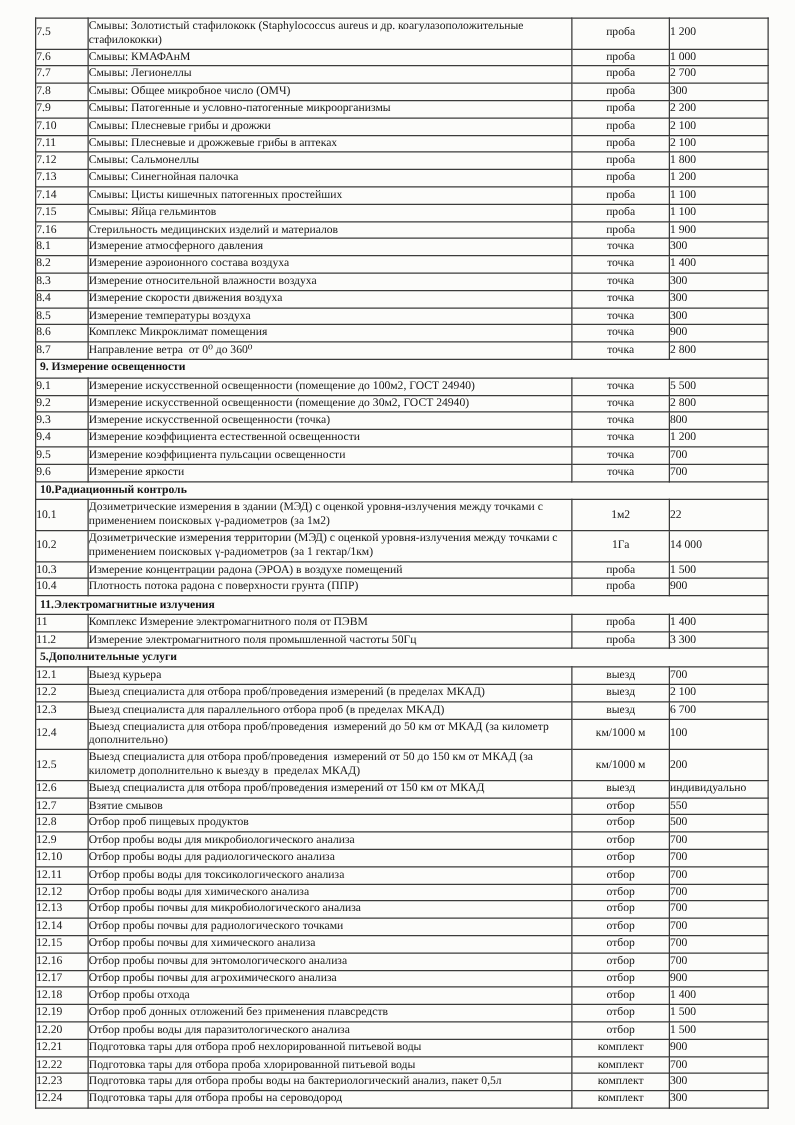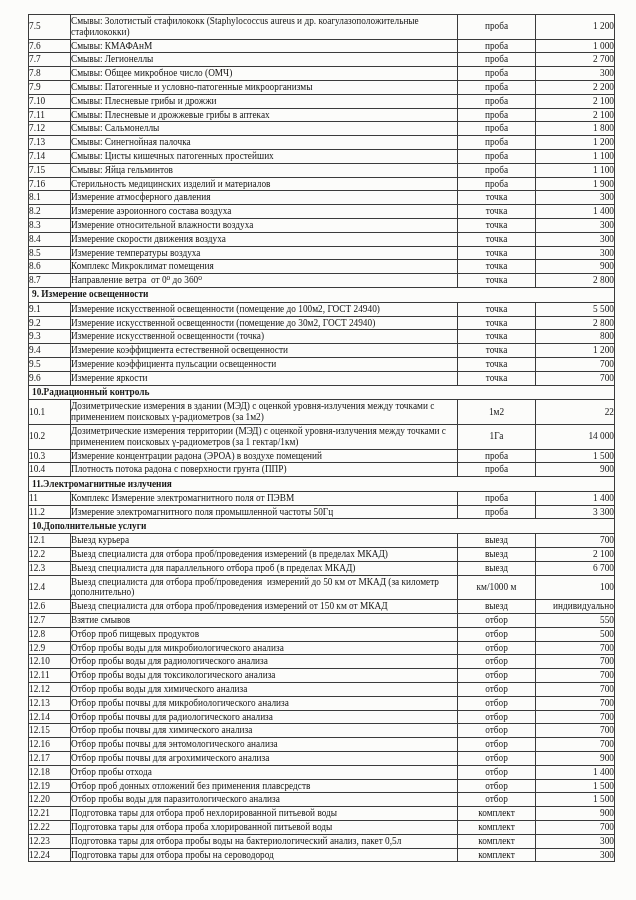--- a/index.html
+++ b/index.html
@@ -40,21 +40,20 @@
   }
   td.cell-desc {
     padding-left: 6px;
     padding-right: 4px;
     text-align: left;
   }
   td.cell-unit {
     text-align: center;
   }
   td.cell-price {
-    text-align: right;
     padding-right: 14px;
   }
   tr.section-row td {
     font-weight: bold;
     padding-left: 3px;
     padding-top: 1.5px;
     padding-bottom: 1.5px;
     text-align: left;
   }
 </style>
@@ -259,21 +258,21 @@
           <td class="cell-unit">проба</td>
           <td class="cell-price">1 400</td>
         </tr>
         <tr>
           <td class="cell-num">11.2</td>
           <td class="cell-desc">Измерение электромагнитного поля промышленной частоты 50Гц</td>
           <td class="cell-unit">проба</td>
           <td class="cell-price">3 300</td>
         </tr>
         <tr class="section-row">
-          <td colspan="4">10.Дополнительные услуги</td>
+          <td colspan="4">5.Дополнительные услуги</td>
         </tr>
         <tr>
           <td class="cell-num">12.1</td>
           <td class="cell-desc">Выезд курьера</td>
           <td class="cell-unit">выезд</td>
           <td class="cell-price">700</td>
         </tr>
         <tr>
           <td class="cell-num">12.2</td>
           <td class="cell-desc">Выезд специалиста для отбора проб/проведения измерений (в пределах МКАД)</td>
@@ -286,20 +285,26 @@
           <td class="cell-unit">выезд</td>
           <td class="cell-price">6 700</td>
         </tr>
         <tr>
           <td class="cell-num">12.4</td>
           <td class="cell-desc">Выезд специалиста для отбора проб/проведения&nbsp; измерений до 50 км от МКАД (за километр дополнительно)</td>
           <td class="cell-unit">км/1000 м</td>
           <td class="cell-price">100</td>
         </tr>
         <tr>
+          <td class="cell-num">12.5</td>
+          <td class="cell-desc">Выезд специалиста для отбора проб/проведения&nbsp; измерений от 50 до 150 км от МКАД (за километр дополнительно к выезду в&nbsp; пределах МКАД)</td>
+          <td class="cell-unit">км/1000 м</td>
+          <td class="cell-price">200</td>
+        </tr>
+        <tr>
           <td class="cell-num">12.6</td>
           <td class="cell-desc">Выезд специалиста для отбора проб/проведения измерений от 150 км от МКАД</td>
           <td class="cell-unit">выезд</td>
           <td class="cell-price">индивидуально</td>
         </tr>
         <tr>
           <td class="cell-num">12.7</td>
           <td class="cell-desc">Взятие смывов</td>
           <td class="cell-unit">отбор</td>
           <td class="cell-price">550</td>
@@ -335,21 +340,21 @@
           <td class="cell-price">700</td>
         </tr>
         <tr>
           <td class="cell-num">12.13</td>
           <td class="cell-desc">Отбор пробы почвы для микробиологического анализа</td>
           <td class="cell-unit">отбор</td>
           <td class="cell-price">700</td>
         </tr>
         <tr>
           <td class="cell-num">12.14</td>
-          <td class="cell-desc">Отбор пробы почвы для радиологического анализа</td>
+          <td class="cell-desc">Отбор пробы почвы для радиологического точками</td>
           <td class="cell-unit">отбор</td>
           <td class="cell-price">700</td>
         </tr>
         <tr>
           <td class="cell-num">12.15</td>
           <td class="cell-desc">Отбор пробы почвы для химического анализа</td>
           <td class="cell-unit">отбор</td>
           <td class="cell-price">700</td>
         </tr>
         <tr>

